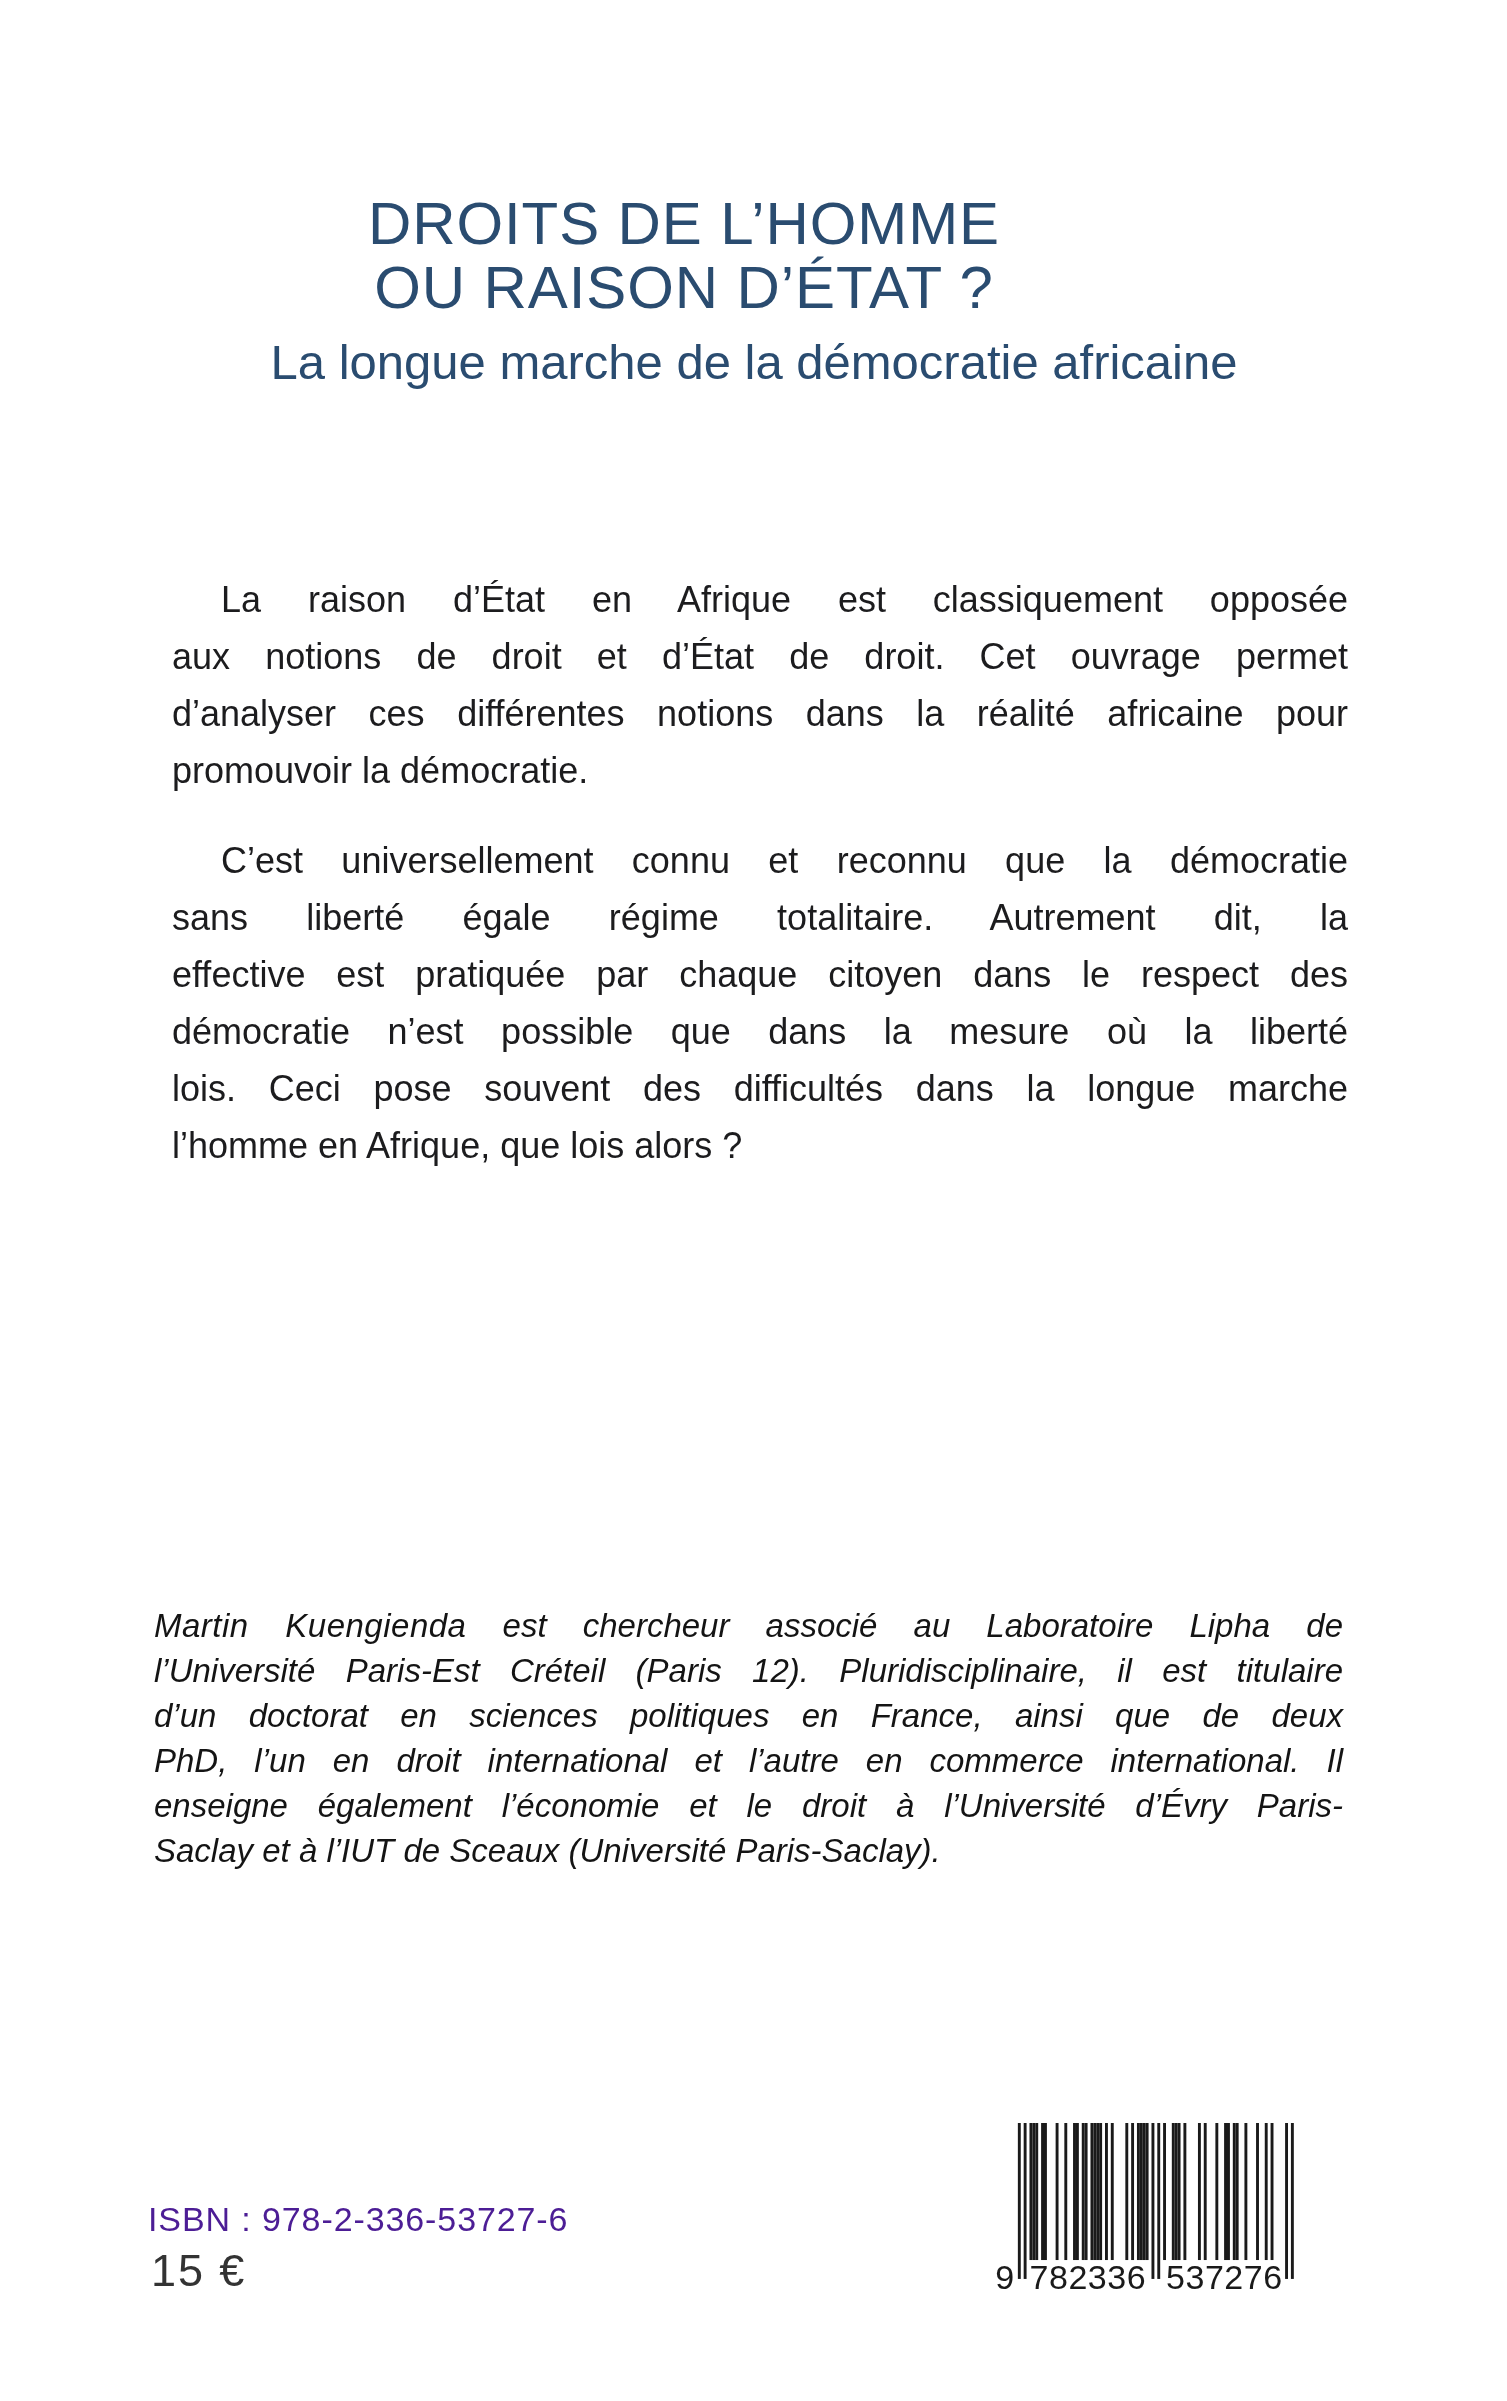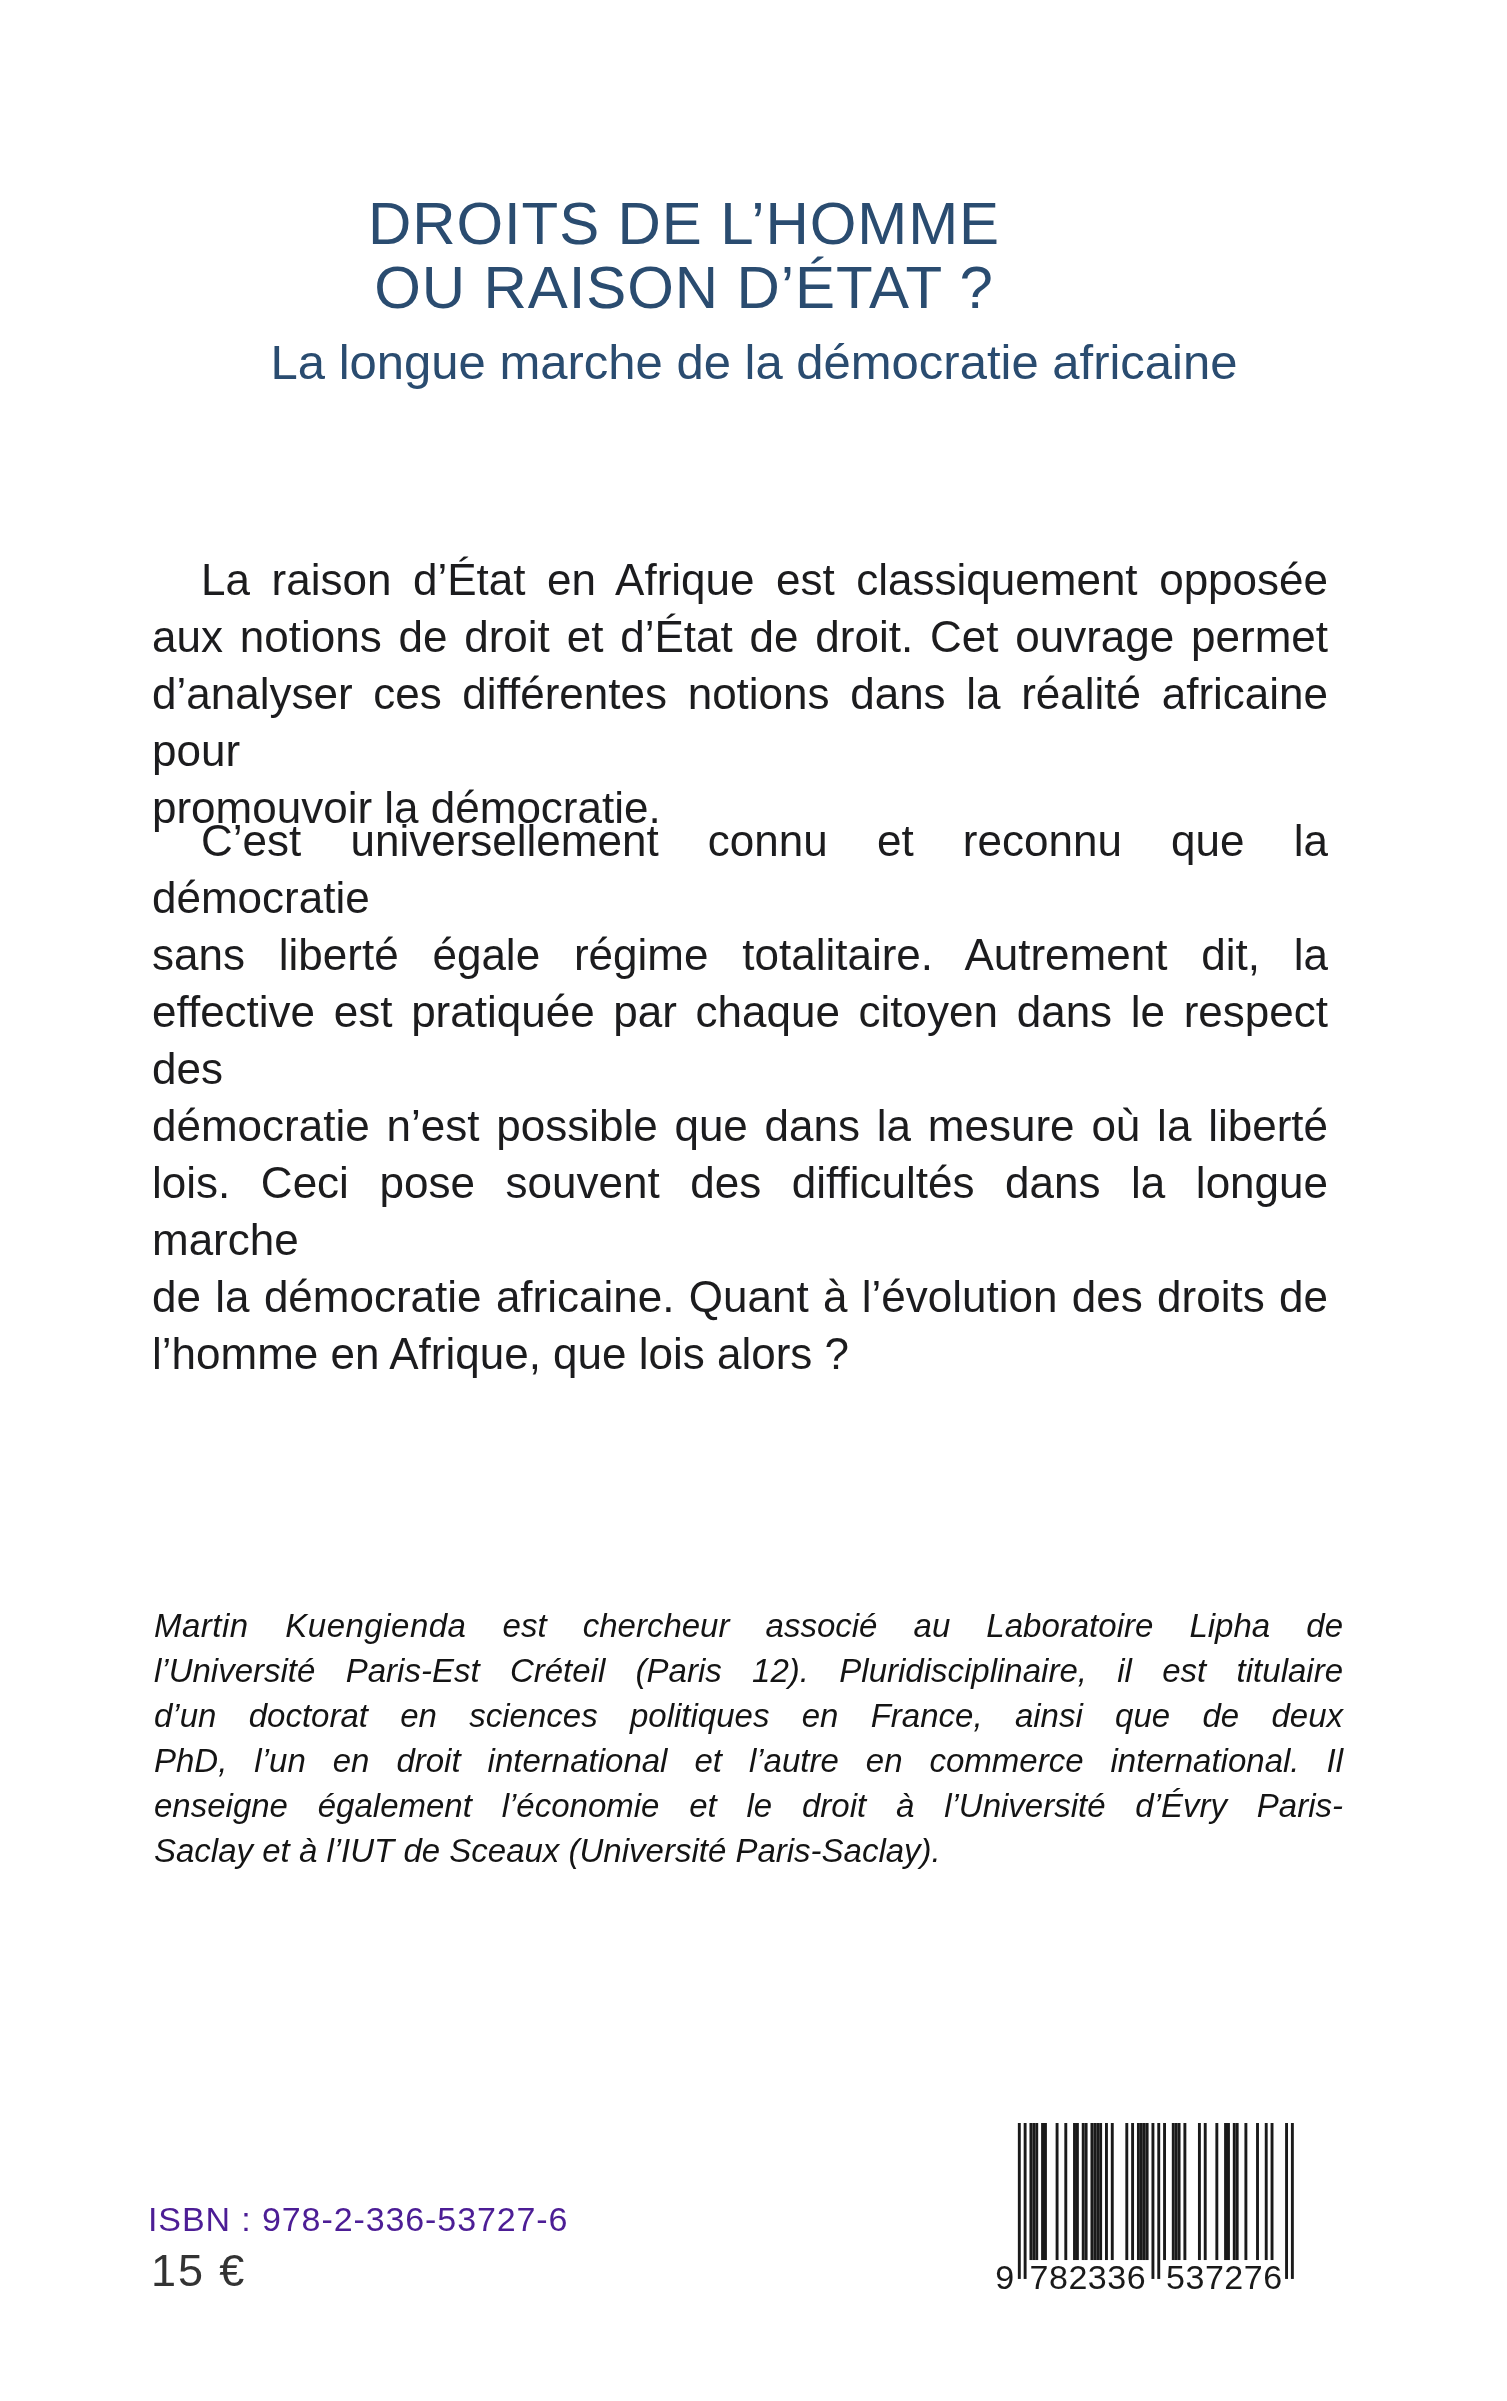--- a/index.html
+++ b/index.html
@@ -37,25 +37,26 @@
     width: 1508px;
     text-align: center;
     font-size: 49px;
     line-height: 59px;
     font-weight: 400;
     color: #2a4c70;
   }
   
   .para {
     position: absolute;
-    left: 152px;
+    left: 172px;
     width: 1176px;
     color: #1c1c1e;
-    font-size: 44px;
+    font-size: 36px;
     font-weight: 300;
+    margin-top: 20px;
   }
   .para .line {
     line-height: 57px;
     text-align: justify;
     text-align-last: justify;
     white-space: normal;
   }
   .para .line.first { text-indent: 49px; }
   .para .line.last  { text-align-last: left; }
   .para1 { top: 551px; }
@@ -130,21 +131,20 @@
       <div class="line">d’analyser ces différentes notions dans la réalité africaine pour</div>
       <div class="line last">promouvoir la démocratie.</div>
     </div>
 
   <div class="para para2">
       <div class="line first">C’est universellement connu et reconnu que la démocratie</div>
       <div class="line">sans liberté égale régime totalitaire. Autrement dit, la</div>
       <div class="line">effective est pratiquée par chaque citoyen dans le respect des</div>
       <div class="line">démocratie n’est possible que dans la mesure où la liberté</div>
       <div class="line">lois. Ceci pose souvent des difficultés dans la longue marche</div>
-      <div class="line">de la démocratie africaine. Quant à l’évolution des droits de</div>
       <div class="line last">l’homme en Afrique, que lois alors ?</div>
     </div>
 
   <div class="bio">
       <div class="line"><b>Martin Kuengienda</b> est chercheur associé au Laboratoire Lipha de</div>
       <div class="line">l’Université Paris-Est Créteil (Paris 12). Pluridisciplinaire, il est titulaire</div>
       <div class="line">d’un doctorat en sciences politiques en France, ainsi que de deux</div>
       <div class="line">PhD, l’un en droit international et l’autre en commerce international. Il</div>
       <div class="line">enseigne également l’économie et le droit à l’Université d’Évry Paris-</div>
       <div class="line last">Saclay et à l’IUT de Sceaux (Université Paris-Saclay).</div>

